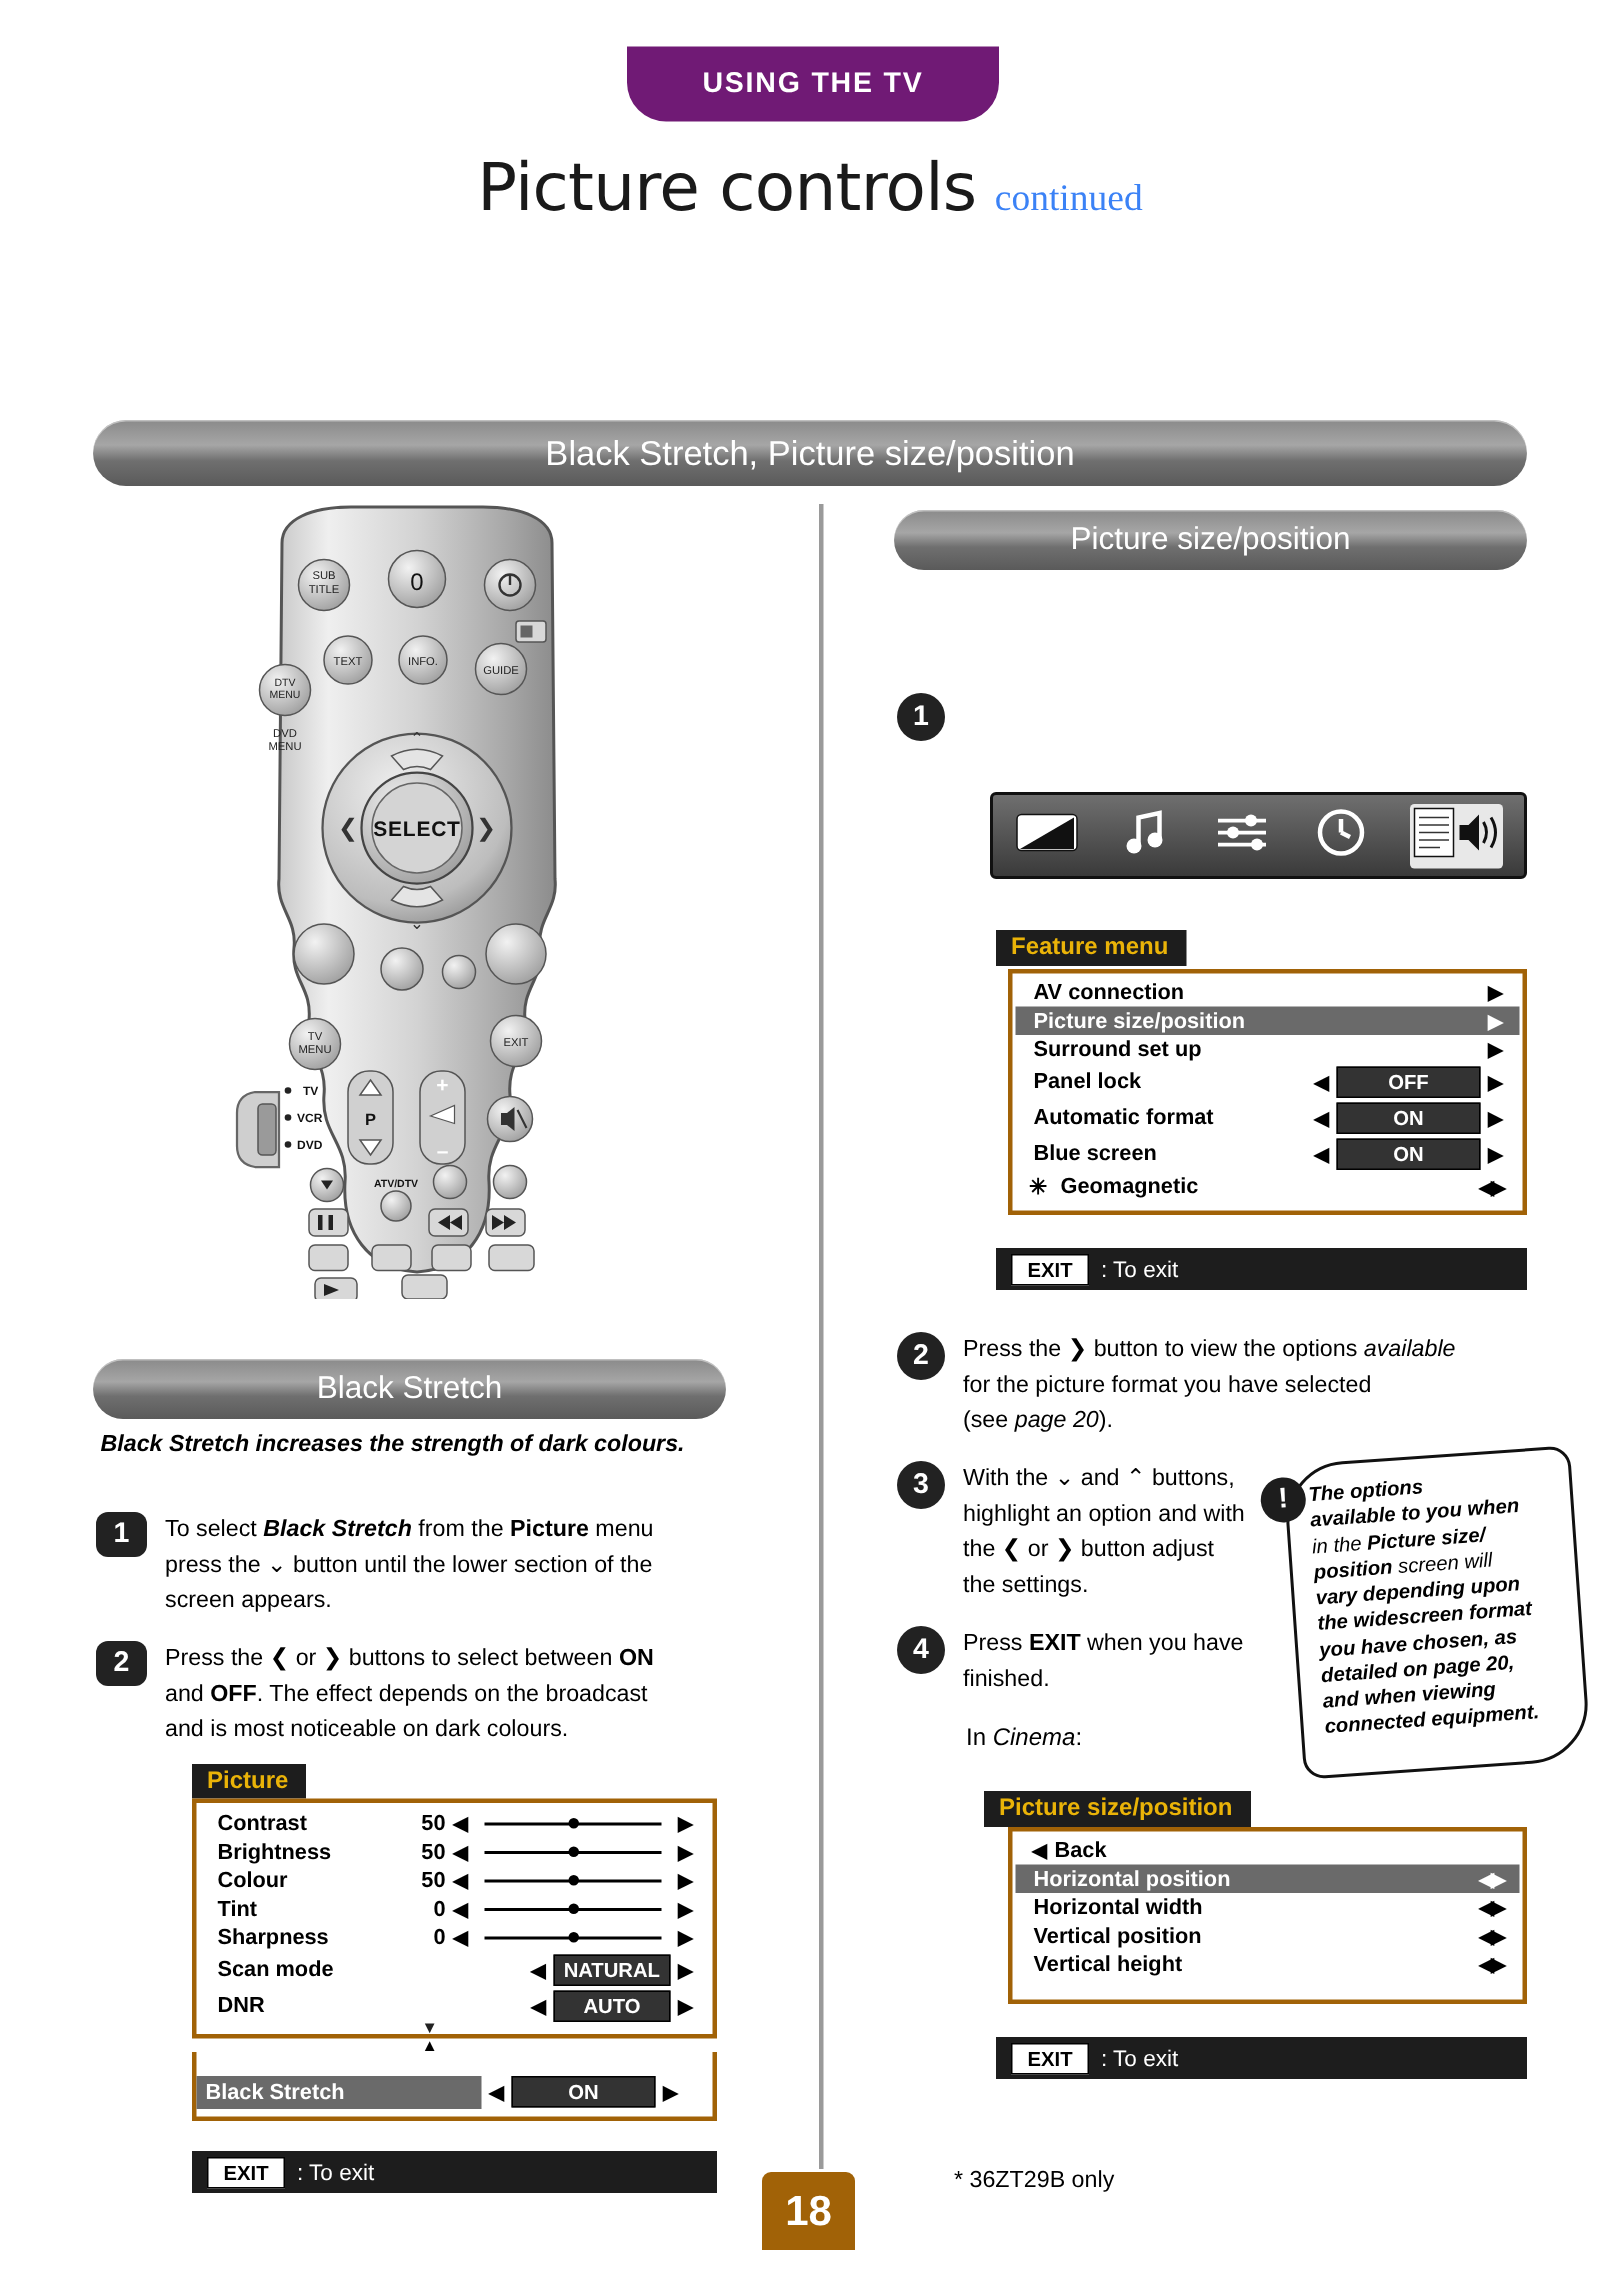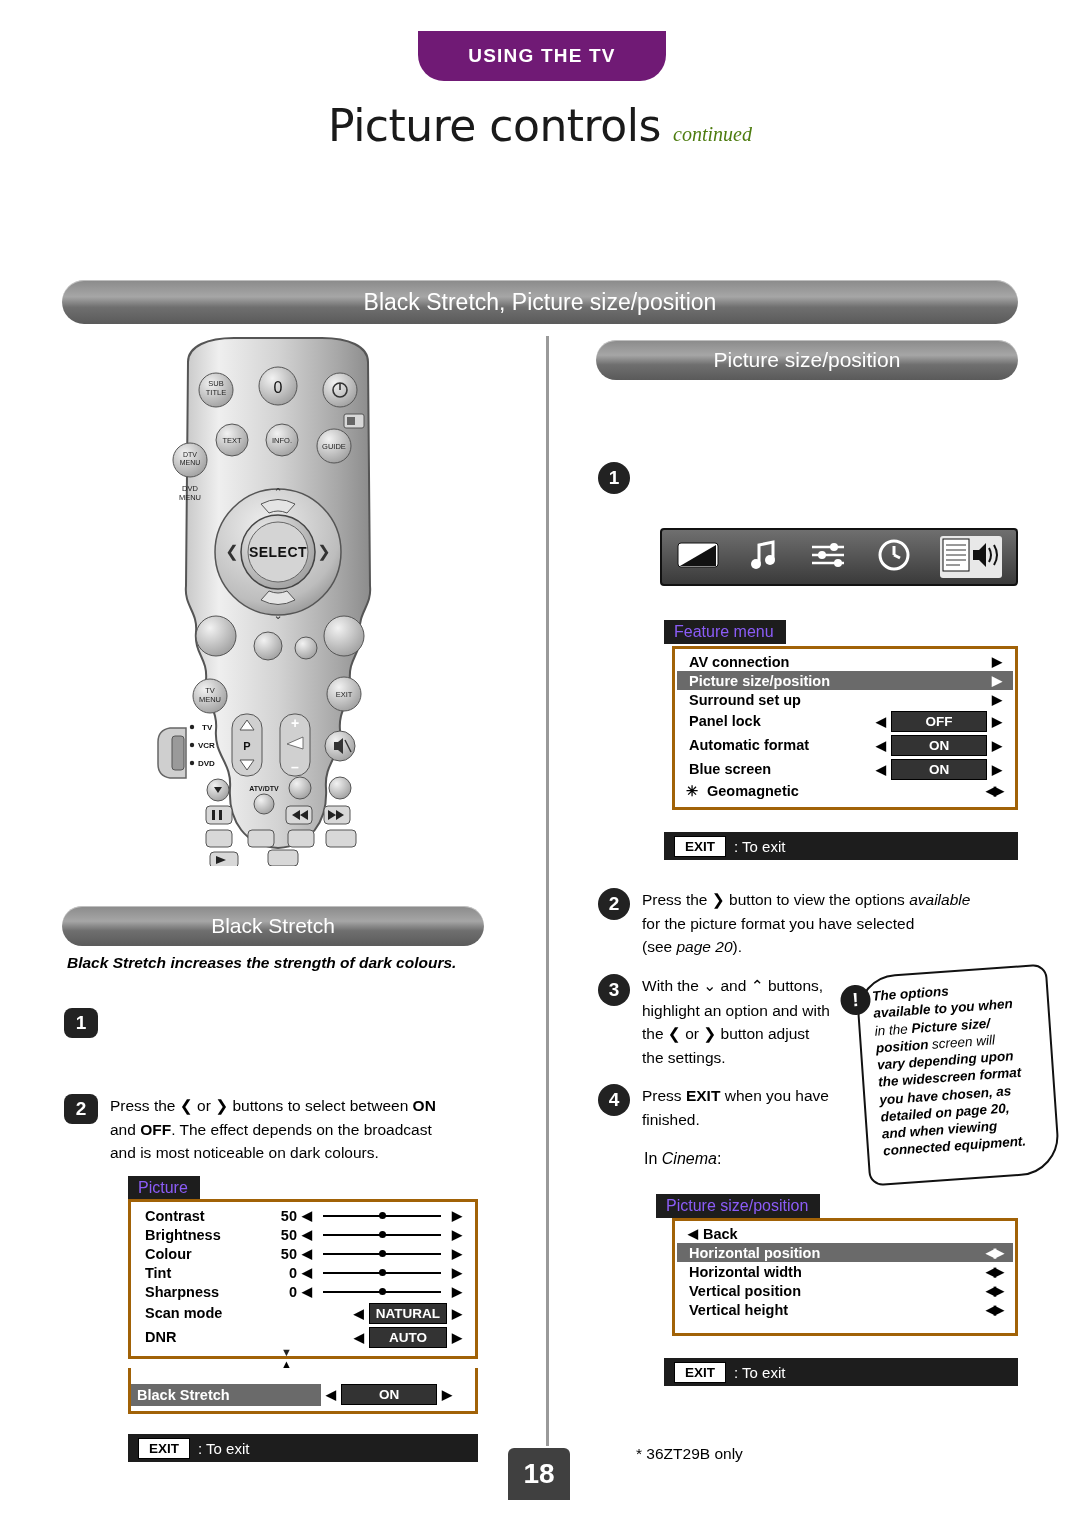--- a/index.html
+++ b/index.html
@@ -25,21 +25,21 @@
     font-weight:bold; font-size:19px;
   }
   .hdr-title {
     position:absolute; left:0; top:100px; width:100%;
     text-align:center;
     font-size:44px;
     color:#1a1a1a;
     font-weight:500;
   }
   .hdr-title .main { font-family:"DejaVu Sans", sans-serif; font-weight:400; letter-spacing:-0.5px;}
-  .hdr-title .cont { font-size:20px; font-style:italic; color:#4d7c0f; font-family:"Liberation Serif", serif;}
+  .hdr-title .cont { font-size:25px; color:#3b82f6; font-family:"Liberation Serif", serif;}
 
   
   .banner {
     border-radius: 22px;
     color:#fff;
     display:flex; align-items:center; justify-content:center;
     font-size:21px;
     background: linear-gradient(to bottom, #8a8a8a 0%, #a6a6a6 38%, #6f6f6f 62%, #5a5a5a 100%);
     box-shadow: inset 0 1px 0 rgba(255,255,255,.45);
   }
@@ -85,21 +85,21 @@
   .i { font-style:italic; }
   .bi { font-weight:bold; font-style:italic; }
 
   
   .osd {
     position:absolute;
     background:#fff;
     border:3px solid #a16207;
   }
   .osd-title {
-    background:#1d1d1d; color:#8b5cf6; font-weight:normal;
+    background:#1d1d1d; color:#eab308; font-weight:bold;
     display:inline-block; padding:3px 12px 3px 10px; font-size:16px;
   }
   .osd-row {
     display:flex; align-items:center;
     font-weight:bold; font-size:14.5px;
     padding:1.5px 6px;
   }
   .osd-row .lbl { flex:1; padding-left:6px; }
   .osd-row.hl { background:#6a6a6a; color:#fff; }
   .val-box {
@@ -150,21 +150,21 @@
     position:absolute; left:-18px; top:6px;
     width:30px; height:30px; border-radius:50%;
     background:#1d1d1d; color:#fff;
     display:flex; align-items:center; justify-content:center;
     font-weight:bold; font-size:19px;
   }
 
   
   .pagenum {
     position:absolute; left:508px; top:1448px; width:62px; height:52px;
-    background:#404040; color:#fff;
+    background:#a16207; color:#fff;
     display:flex; align-items:center; justify-content:center;
     font-size:28px; font-weight:bold;
     border-radius: 6px 6px 0 0;
   }
   .footnote {
     position:absolute; left:636px; top:1445px; font-size:15.5px;
   }
   .gl { font-family:"DejaVu Sans", sans-serif; }
 </style>
 </head>
@@ -306,20 +306,25 @@
       <rect x="120" y="514" width="30" height="16" rx="4" fill="#d8d8d8" stroke="#555"></rect>
     </svg>
   </div>
 
   <div class="ital-bold" style="position:absolute; left:67px; top:952px; width:460px;">
     <span>Black Stretch</span><span style="font-style:italic;"> increases the strength of dark colours.</span>
   </div>
 
   <div class="step" style="left:64px; top:1008px; width:460px;">
     <div class="num">1</div>
+    <div class="steptxt">
+      <span>To select </span><span class="bi">Black Stretch</span><span> from the </span><span class="b">Picture</span><span> menu</span><br>
+      <span>press the </span><span class="gl">⌄</span><span> button until the lower section of the</span><br>
+      <span>screen appears.</span>
+    </div>
   </div>
 
   <div class="step" style="left:64px; top:1094px; width:470px;">
     <div class="num">2</div>
     <div class="steptxt">
       <span>Press the </span><span>❮</span><span> or </span><span>❯</span><span> buttons to select between </span><span class="b">ON</span><br>
       <span>and </span><span class="b">OFF</span><span>. The effect depends on the broadcast</span><br>
       <span>and is most noticeable on dark colours.</span>
     </div>
   </div>

